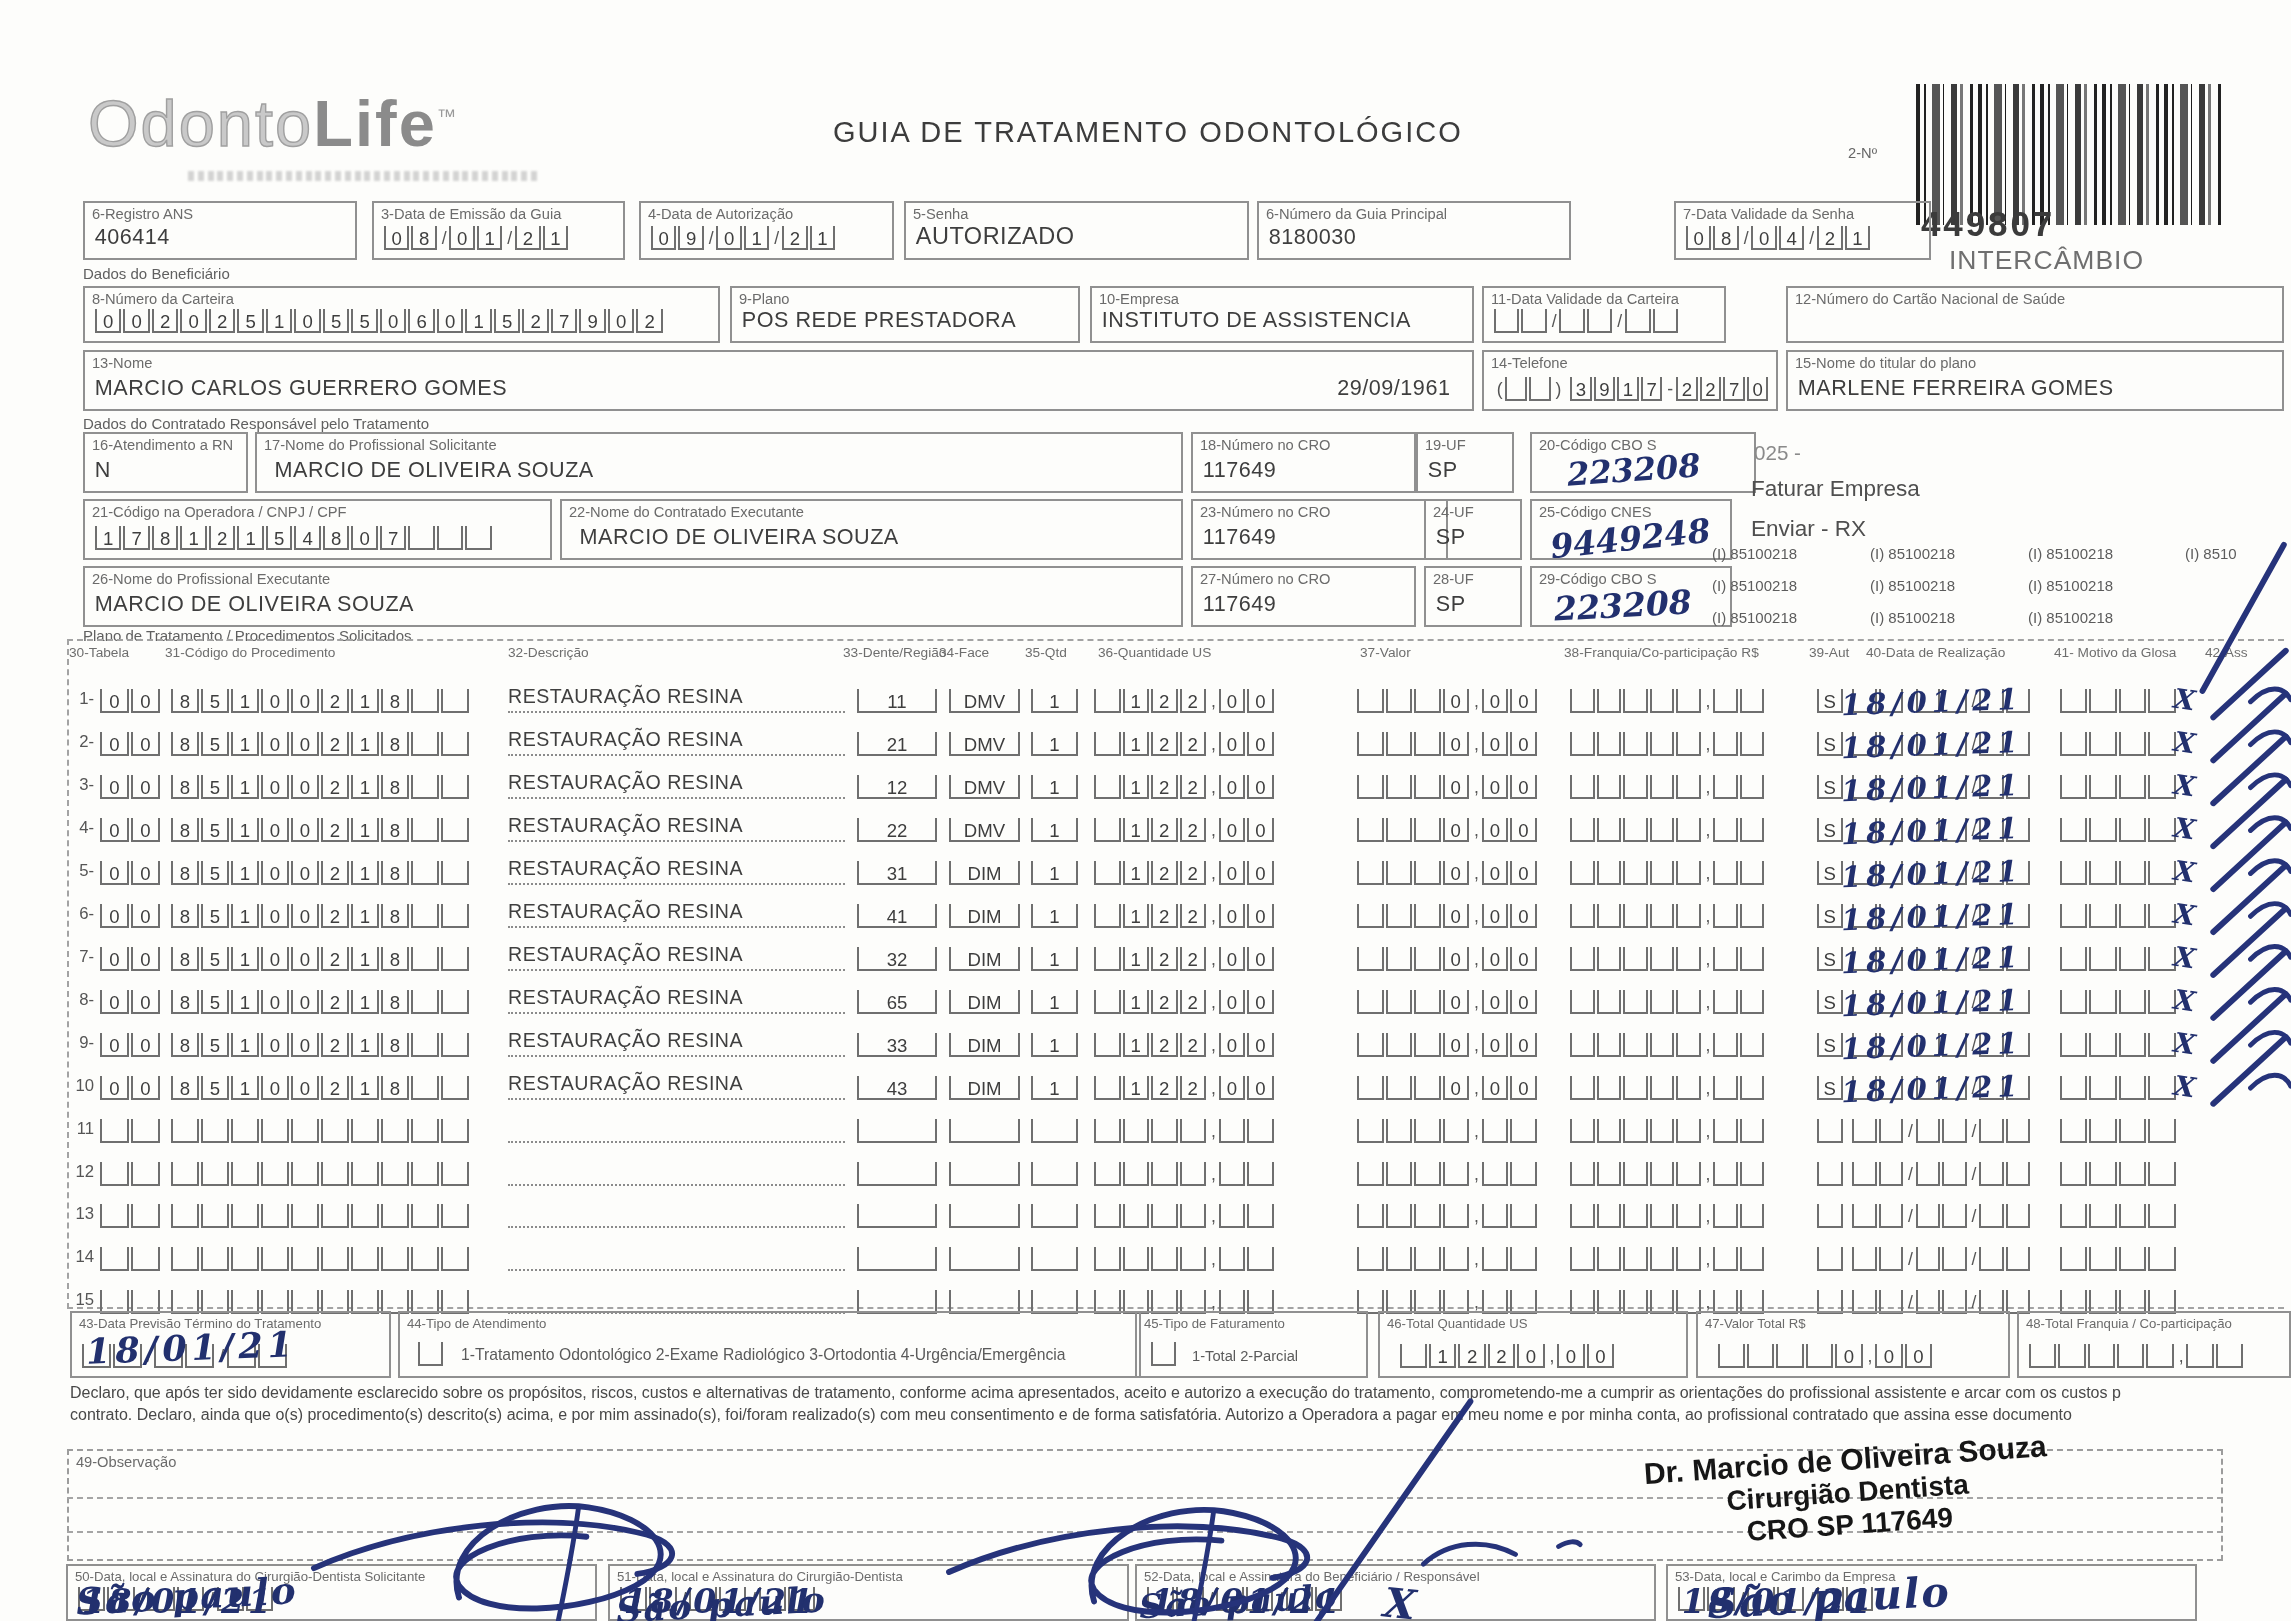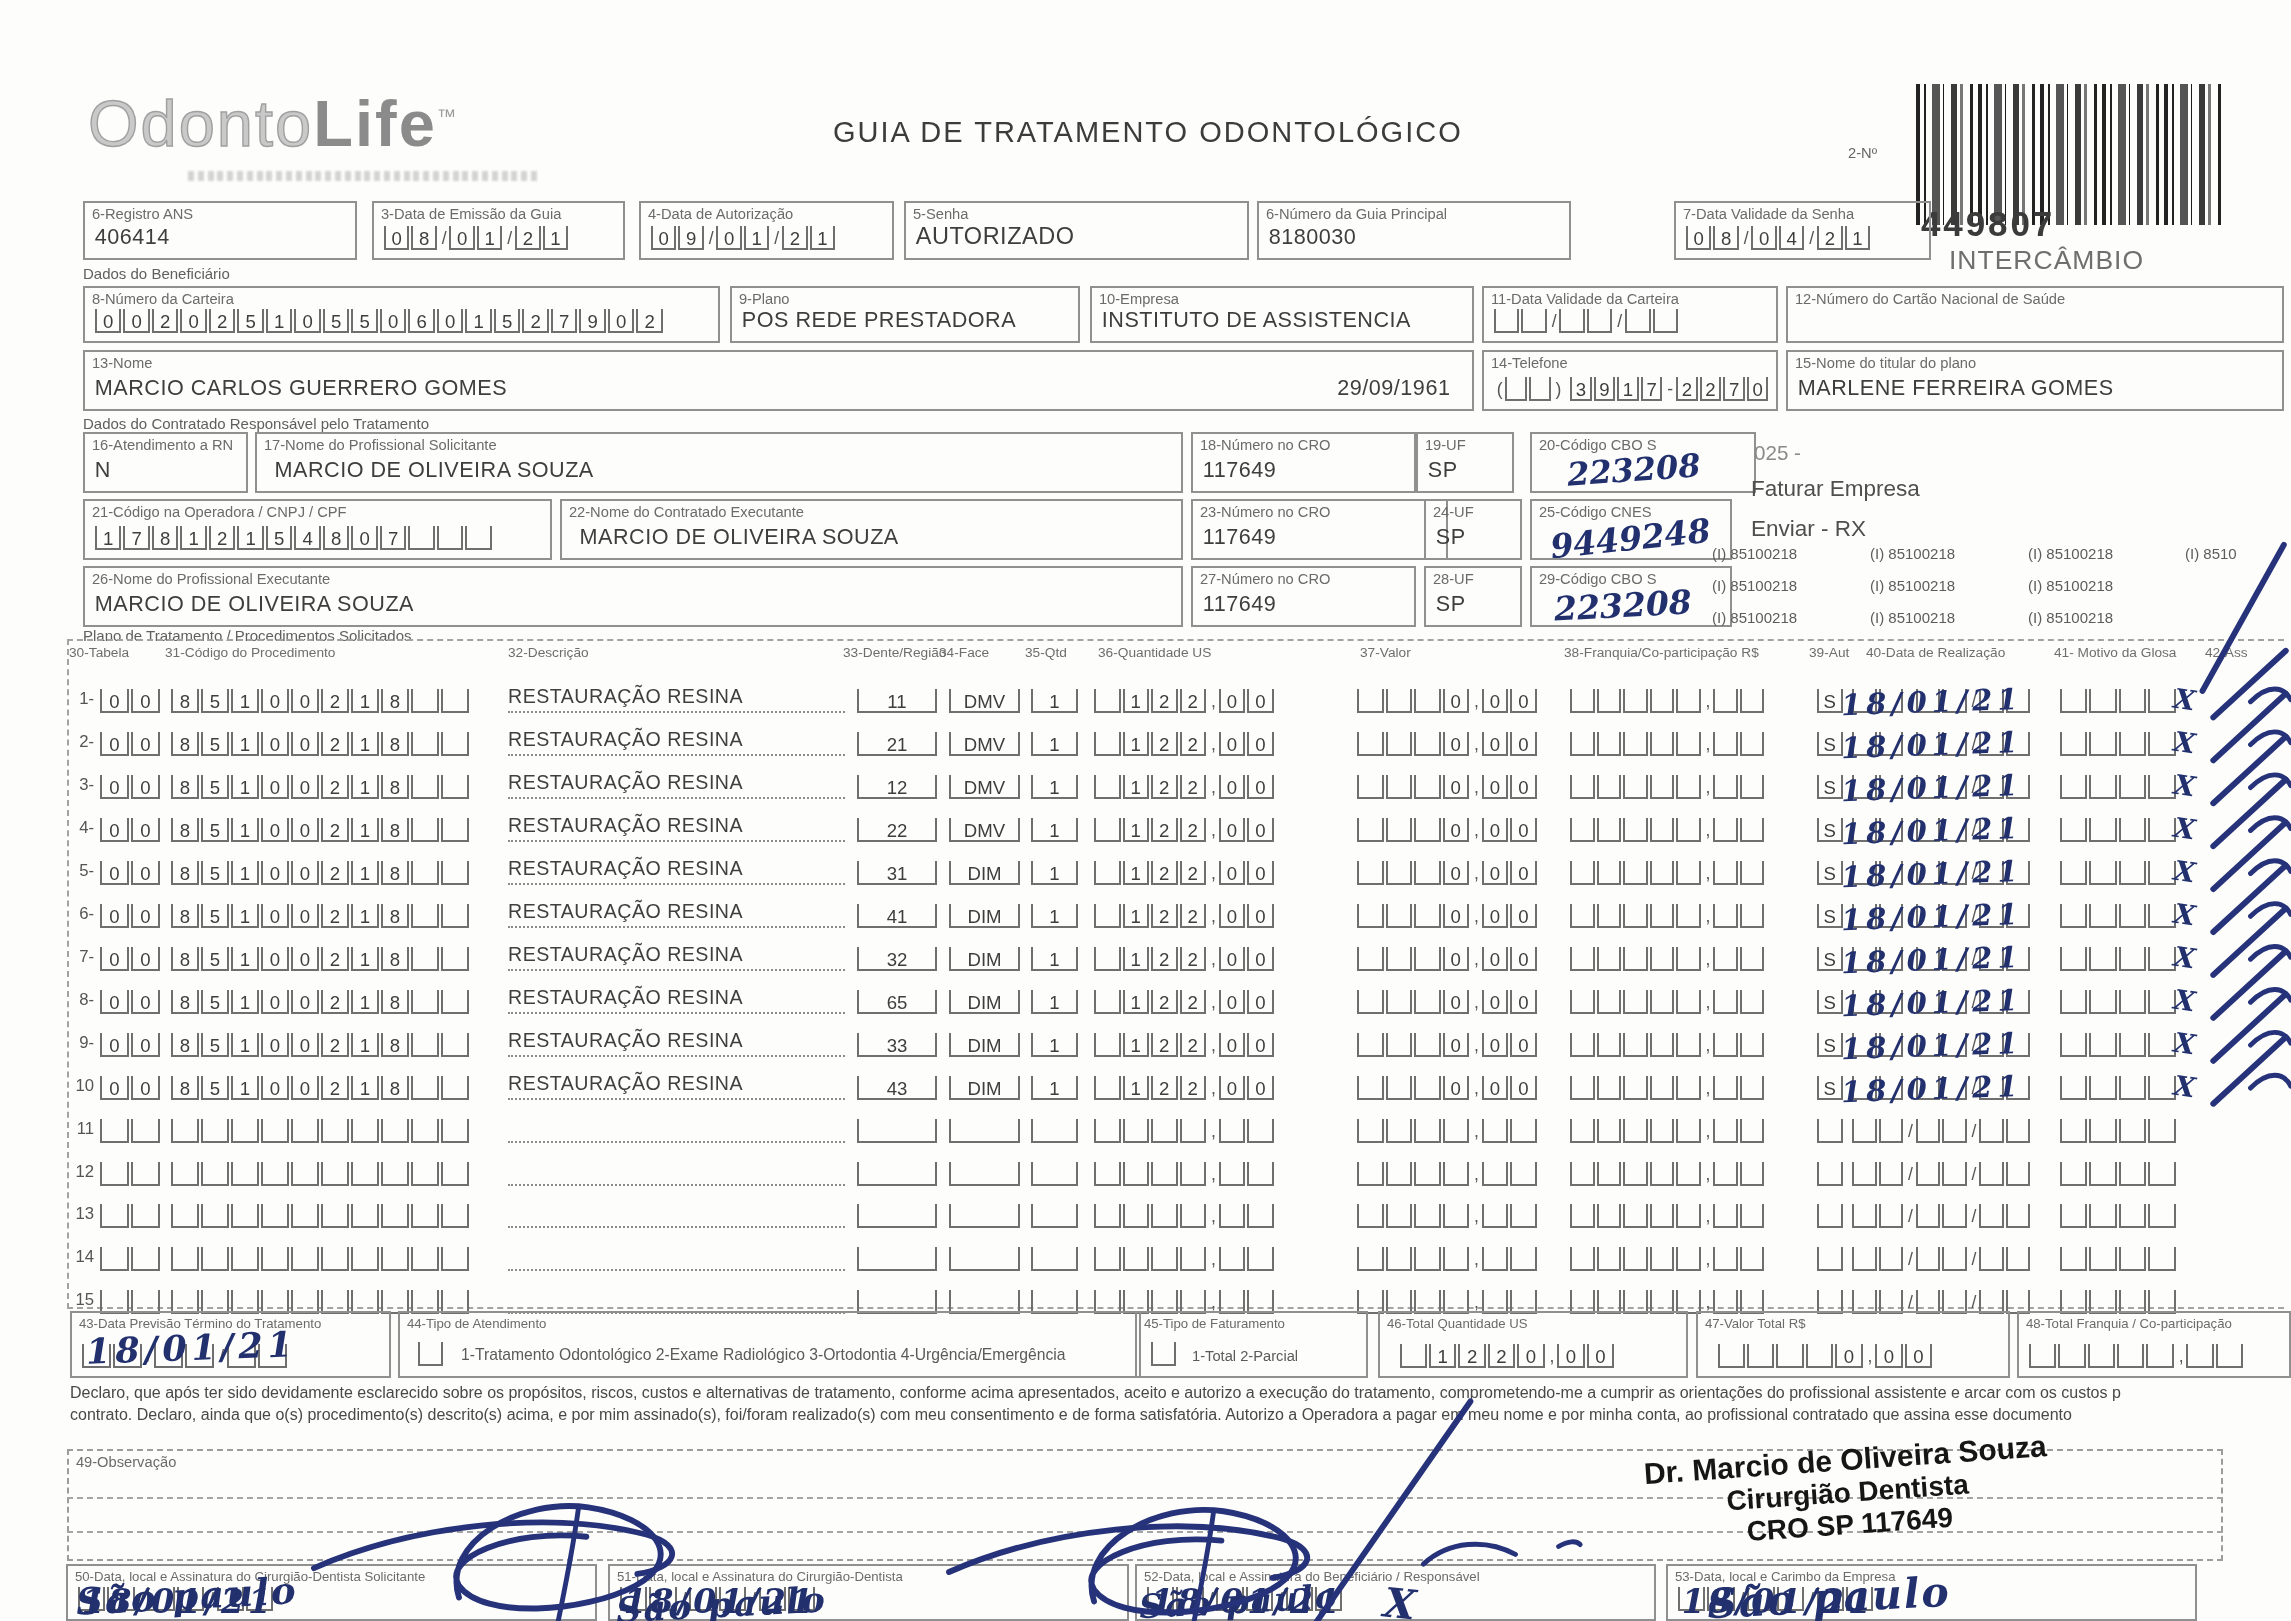--- a/index.html
+++ b/index.html
@@ -104,21 +104,21 @@
   <span class="comb" style="--cw:26.5px"><span class="cell">0</span><span class="cell">0</span><span class="cell">2</span><span class="cell">0</span><span class="cell">2</span><span class="cell">5</span><span class="cell">1</span><span class="cell">0</span><span class="cell">5</span><span class="cell">5</span><span class="cell">0</span><span class="cell">6</span><span class="cell">0</span><span class="cell">1</span><span class="cell">5</span><span class="cell">2</span><span class="cell">7</span><span class="cell">9</span><span class="cell">0</span><span class="cell">2</span></span>
 </div>
 <div class="box" style="left:730px;top:286px;width:350px;height:57px">
   <span class="lab">9-Plano</span>
   <span class="val">POS REDE PRESTADORA</span>
 </div>
 <div class="box" style="left:1090px;top:286px;width:384px;height:57px">
   <span class="lab">10-Empresa</span>
   <span class="val">INSTITUTO DE ASSISTENCIA</span>
 </div>
-<div class="box" style="left:1482px;top:286px;width:296px;height:57px">
+<div class="box" style="left:1482px;top:286px;width:244px;height:57px">
   <span class="lab">11-Data Validade da Carteira</span>
   <span class="comb"><span class="cell"></span><span class="cell"></span><span class="sep">/</span><span class="cell"></span><span class="cell"></span><span class="sep">/</span><span class="cell"></span><span class="cell"></span></span>
 </div>
 <div class="box" style="left:1786px;top:286px;width:498px;height:57px">
   <span class="lab">12-Número do Cartão Nacional de Saúde</span>
   <span class="val"></span>
 </div>
 
 <div class="box" style="left:83px;top:350px;width:1391px;height:61px">
   <span class="lab">13-Nome</span>

